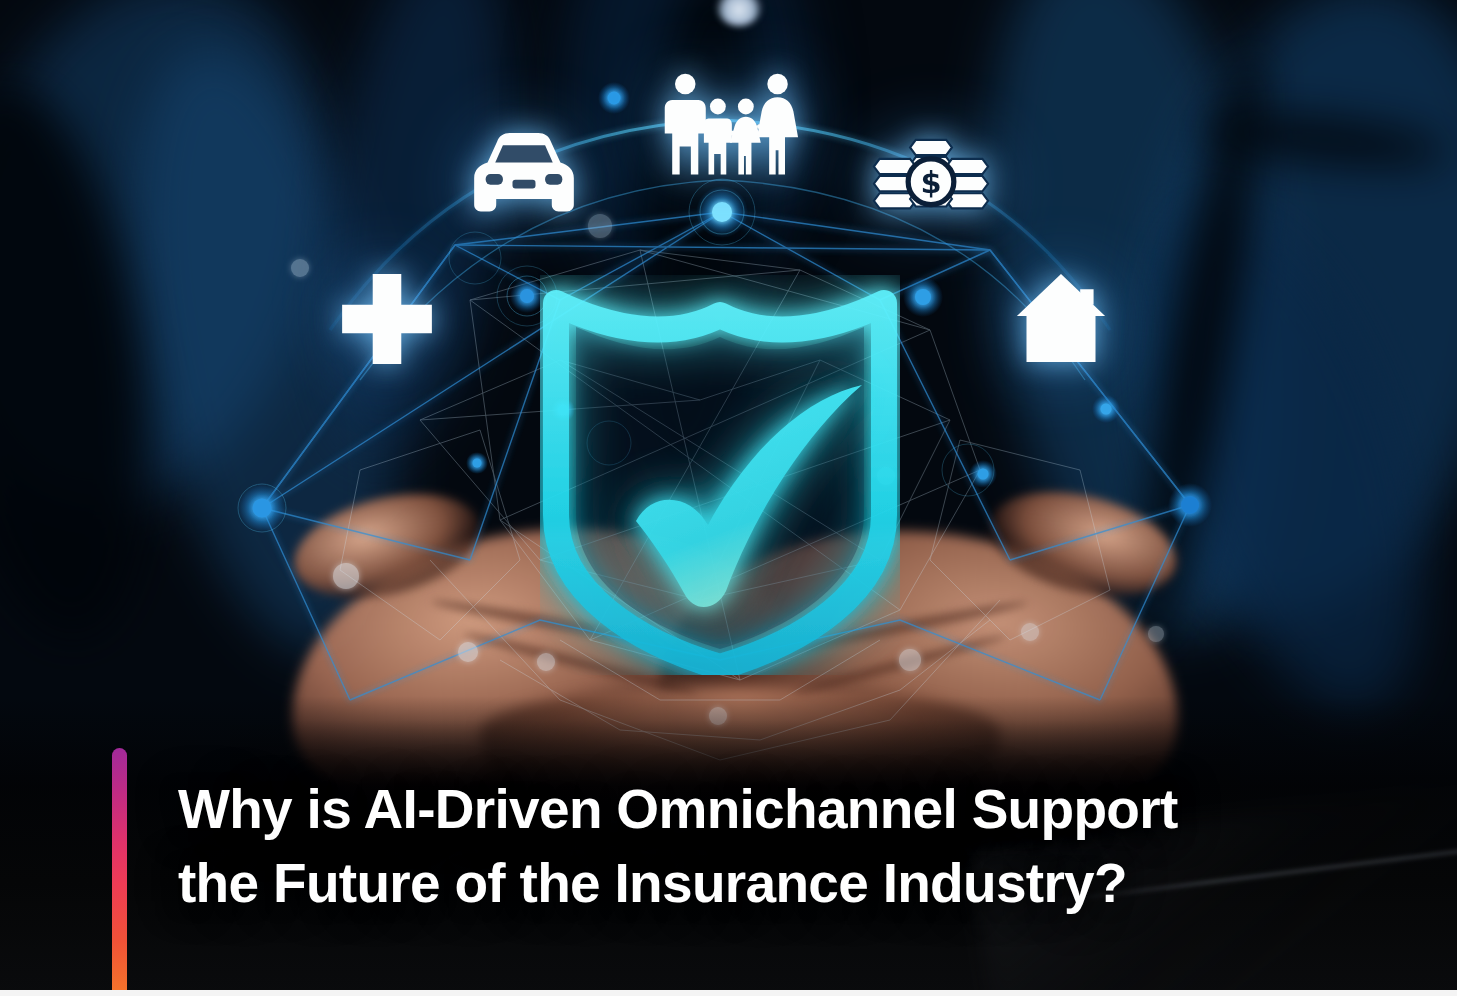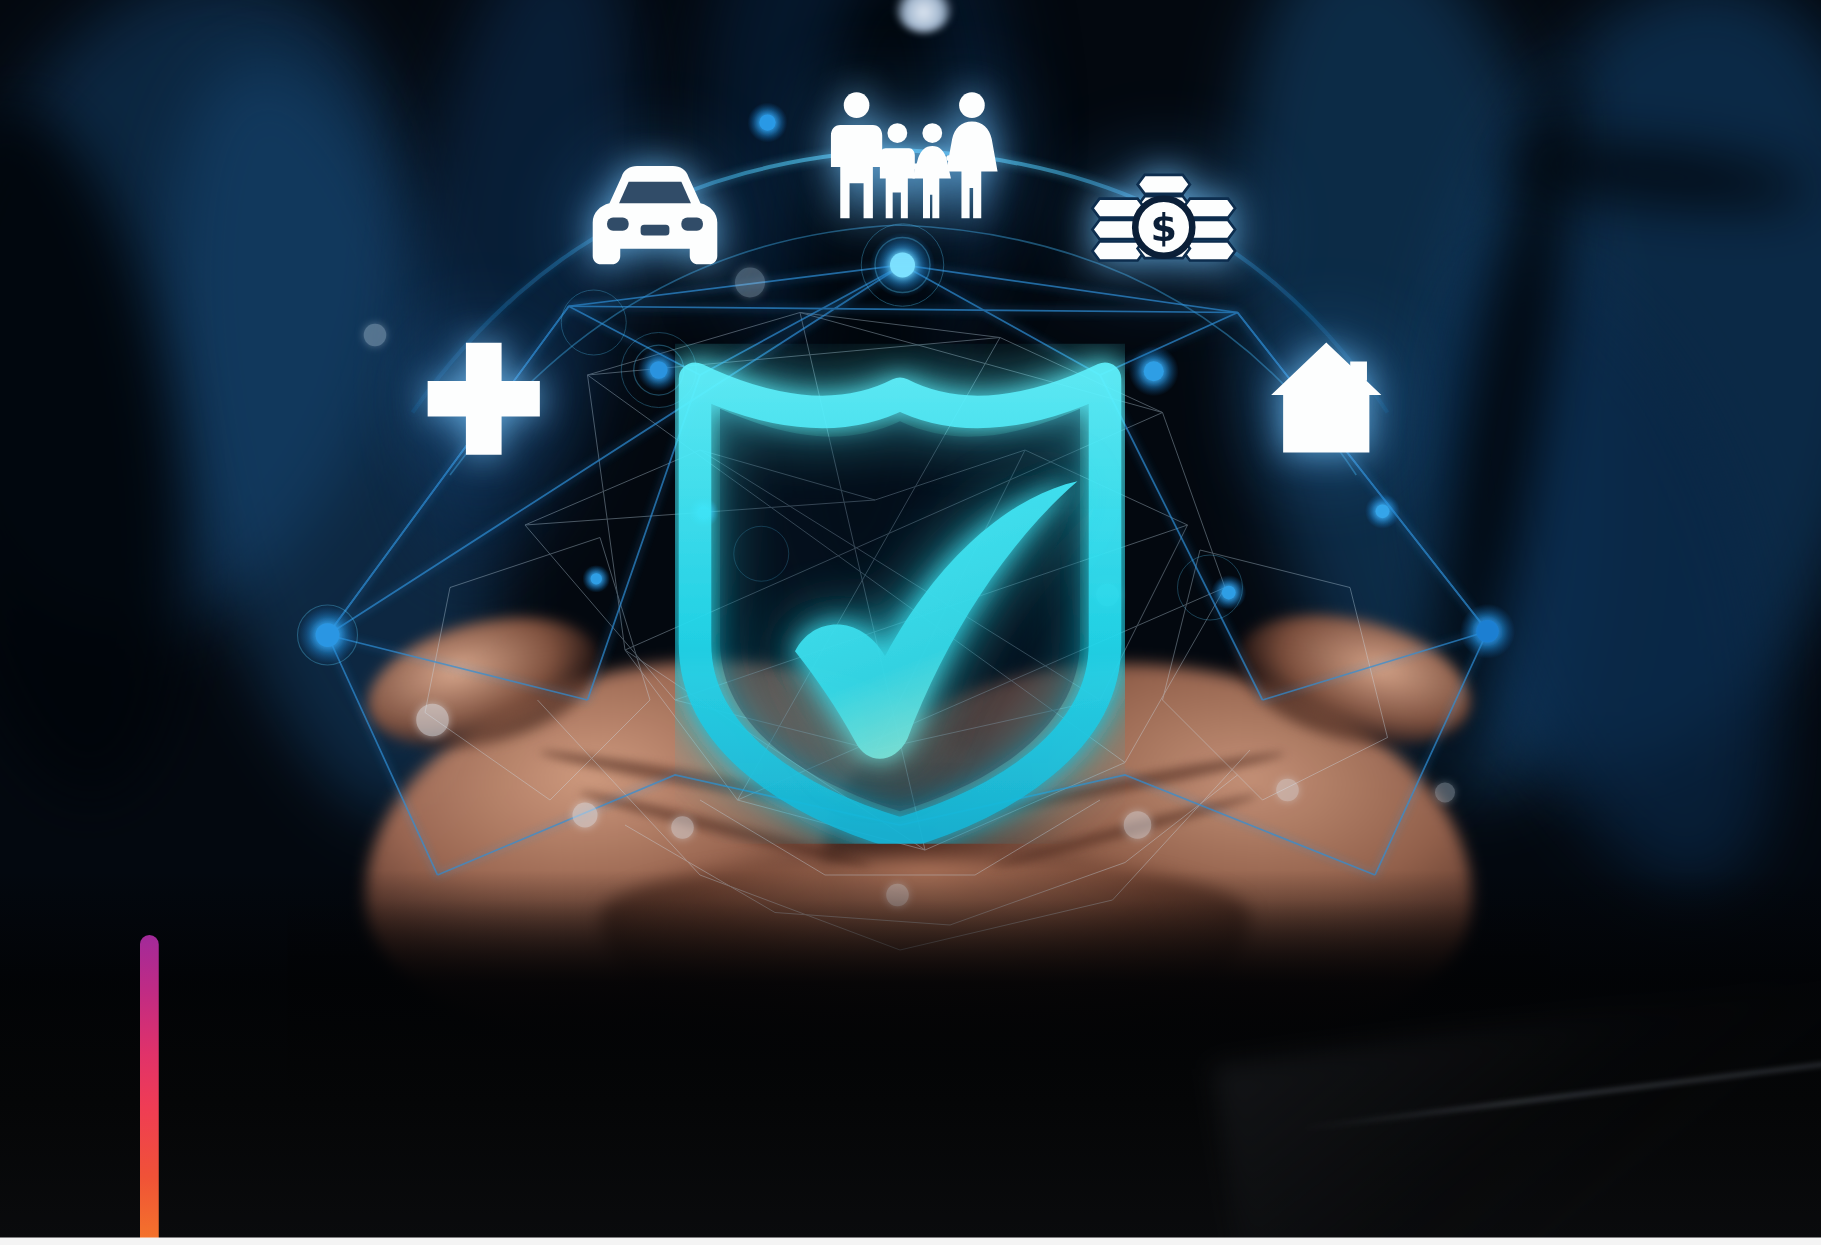--- a/index.html
+++ b/index.html
@@ -363,16 +363,18 @@
       <path d="M70 18 H84 V34 H70 Z" fill="#fdfefe"></path>
     </svg>
   </div>
 
   <div class="desk"></div>
   <div class="desk-edge"></div>
   <div class="desk-line"></div>
 
   <div class="accent-bar"></div>
   <h1 class="headline">
+    <span class="ln">Why is AI-Driven Omnichannel Support</span>
+    <span class="ln">the Future of the Insurance Industry?</span>
   </h1>
 
   <div class="bottom-strip"></div>
 </div>
 
 </body></html>

